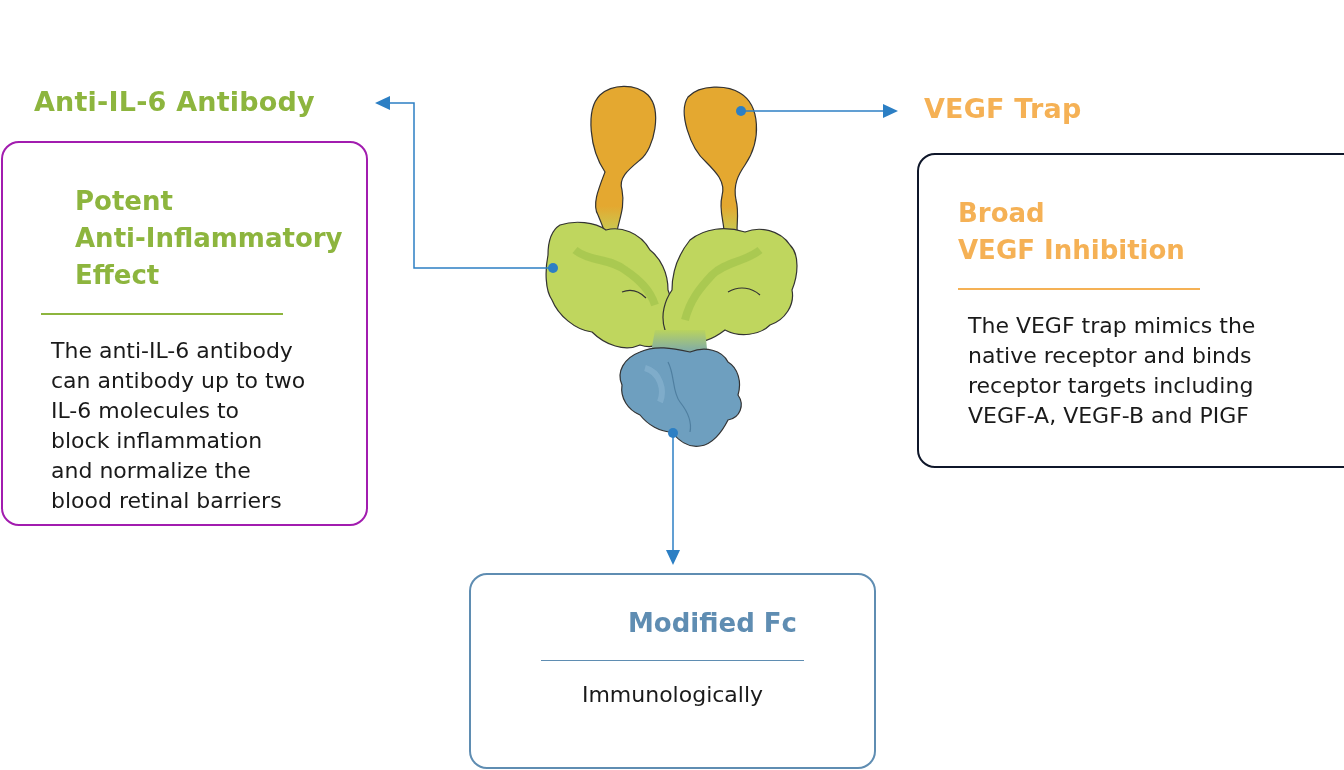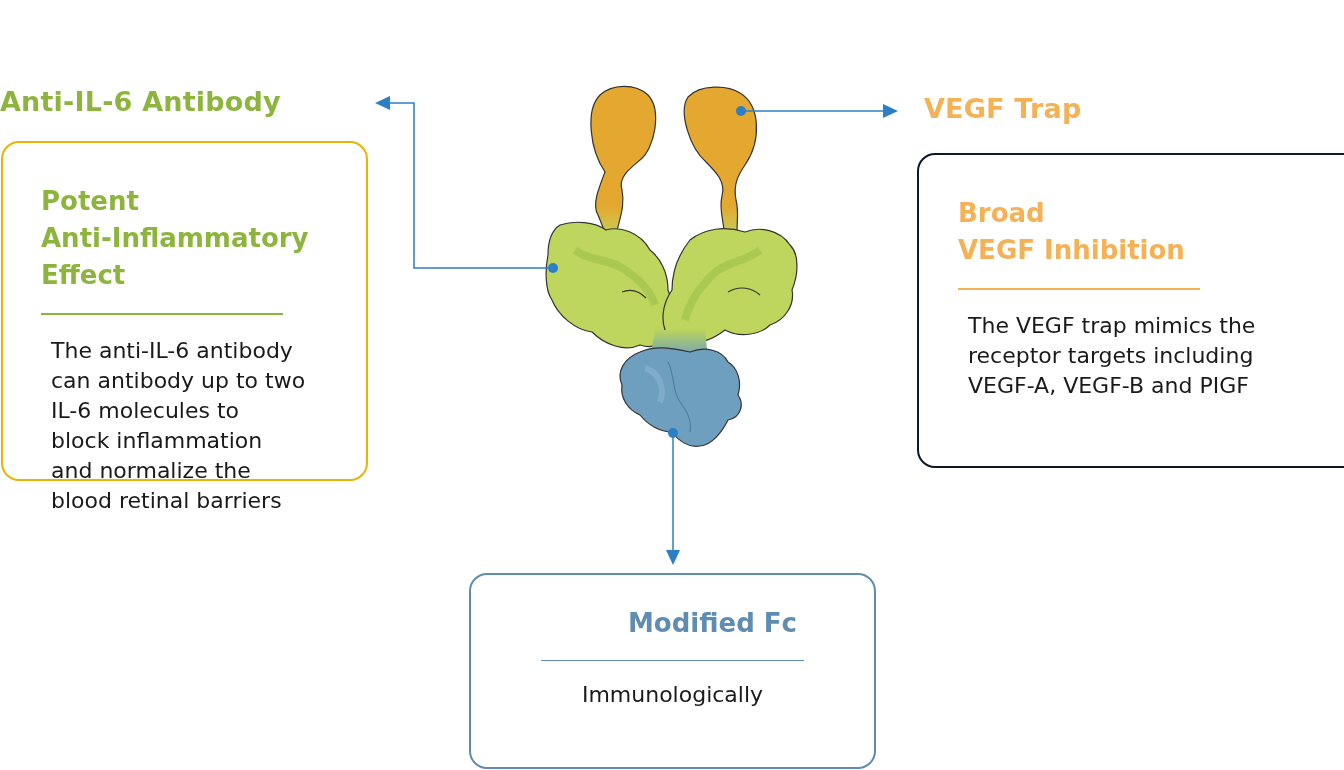--- a/index.html
+++ b/index.html
@@ -1,20 +1,20 @@
 <!DOCTYPE html>
 <html><head>
 <meta charset="utf-8">
 <style>
   html, body { margin:0; padding:0; background:#ffffff; }
   body { width:1344px; height:770px; position:relative; overflow:hidden;
          font-family:"DejaVu Sans", "Liberation Sans", sans-serif; }
   .abs { position:absolute; }
   .label-title { font-weight:bold; font-size:27px; letter-spacing:0.2px; white-space:nowrap; }
-  .green { color:#8db53e; }
+  .green { color:#8db53e;padding-left:34px; }
   .orange { color:#f5b155; }
   .blue { color:#5f8db2;padding-left:40px; }
   .card { position:absolute; background:#fff; border-radius:18px; box-sizing:border-box; }
   .card-title { font-weight:bold; font-size:26px; line-height:37px; }
   .card-rule { height:0; border-top:2px solid; }
   .card-body { font-size:22px; line-height:30px; color:#1a1a1a; }
   svg { position:absolute; left:0; top:0; }
 </style>
 </head>
 <body>
@@ -68,21 +68,21 @@
 
   <g>
     <line x1="673" y1="433" x2="673" y2="552" stroke="#2c7fc4" stroke-width="1.5"></line>
     <polygon points="673,565 666,550 680,550" fill="#2c7fc4"></polygon>
     <circle cx="673" cy="433" r="5" fill="#2c7fc4"></circle>
   </g>
 </svg>
 
 <div class="abs label-title green" style="left:0; top:86px;">Anti-IL-6 Antibody</div>
 
-<div class="card" style="left:1px; top:141px; width:367px; height:340px; border:2px solid #eab308;">
+<div class="card" style="left:1px; top:141px; width:367px; height:385px; border:2px solid #a21caf;">
   <div class="abs card-title green" style="left:38px; top:40px;">
     <div>Potent</div>
     <div>Anti-Inflammatory</div>
     <div>Effect</div>
   </div>
   <div class="abs card-rule" style="left:38px; top:170px; width:242px; border-color:#8db53e;"></div>
   <div class="abs card-body" style="left:48px; top:193px;">
     <div>The anti-IL-6 antibody</div>
     <div>can antibody up to two</div>
     <div>IL-6 molecules to</div>
@@ -95,20 +95,21 @@
 <div class="abs label-title orange" style="left:924px; top:93px;">VEGF Trap</div>
 
 <div class="card" style="left:917px; top:153px; width:466px; height:315px; border:2px solid #0f172a;">
   <div class="abs card-title orange" style="left:39px; top:40px;">
     <div>Broad</div>
     <div>VEGF Inhibition</div>
   </div>
   <div class="abs card-rule" style="left:39px; top:133px; width:242px; border-color:#f5b155;"></div>
   <div class="abs card-body" style="left:49px; top:156px;">
     <div>The VEGF trap mimics the</div>
+    <div>native receptor and binds</div>
     <div>receptor targets including</div>
     <div>VEGF-A, VEGF-B and PIGF</div>
   </div>
 </div>
 
 <div class="card" style="left:469px; top:573px; width:407px; height:196px; border:2px solid #5f8db2;">
   <div class="abs card-title blue" style="left:0; top:30px; width:100%; text-align:center;">Modified Fc</div>
   <div class="abs card-rule" style="left:70px; top:85px; width:263px; border-top-width:1px; border-color:#5f8db2;"></div>
   <div class="abs card-body" style="left:0; top:105px; width:100%; text-align:center;">
     <div>Immunologically</div>

